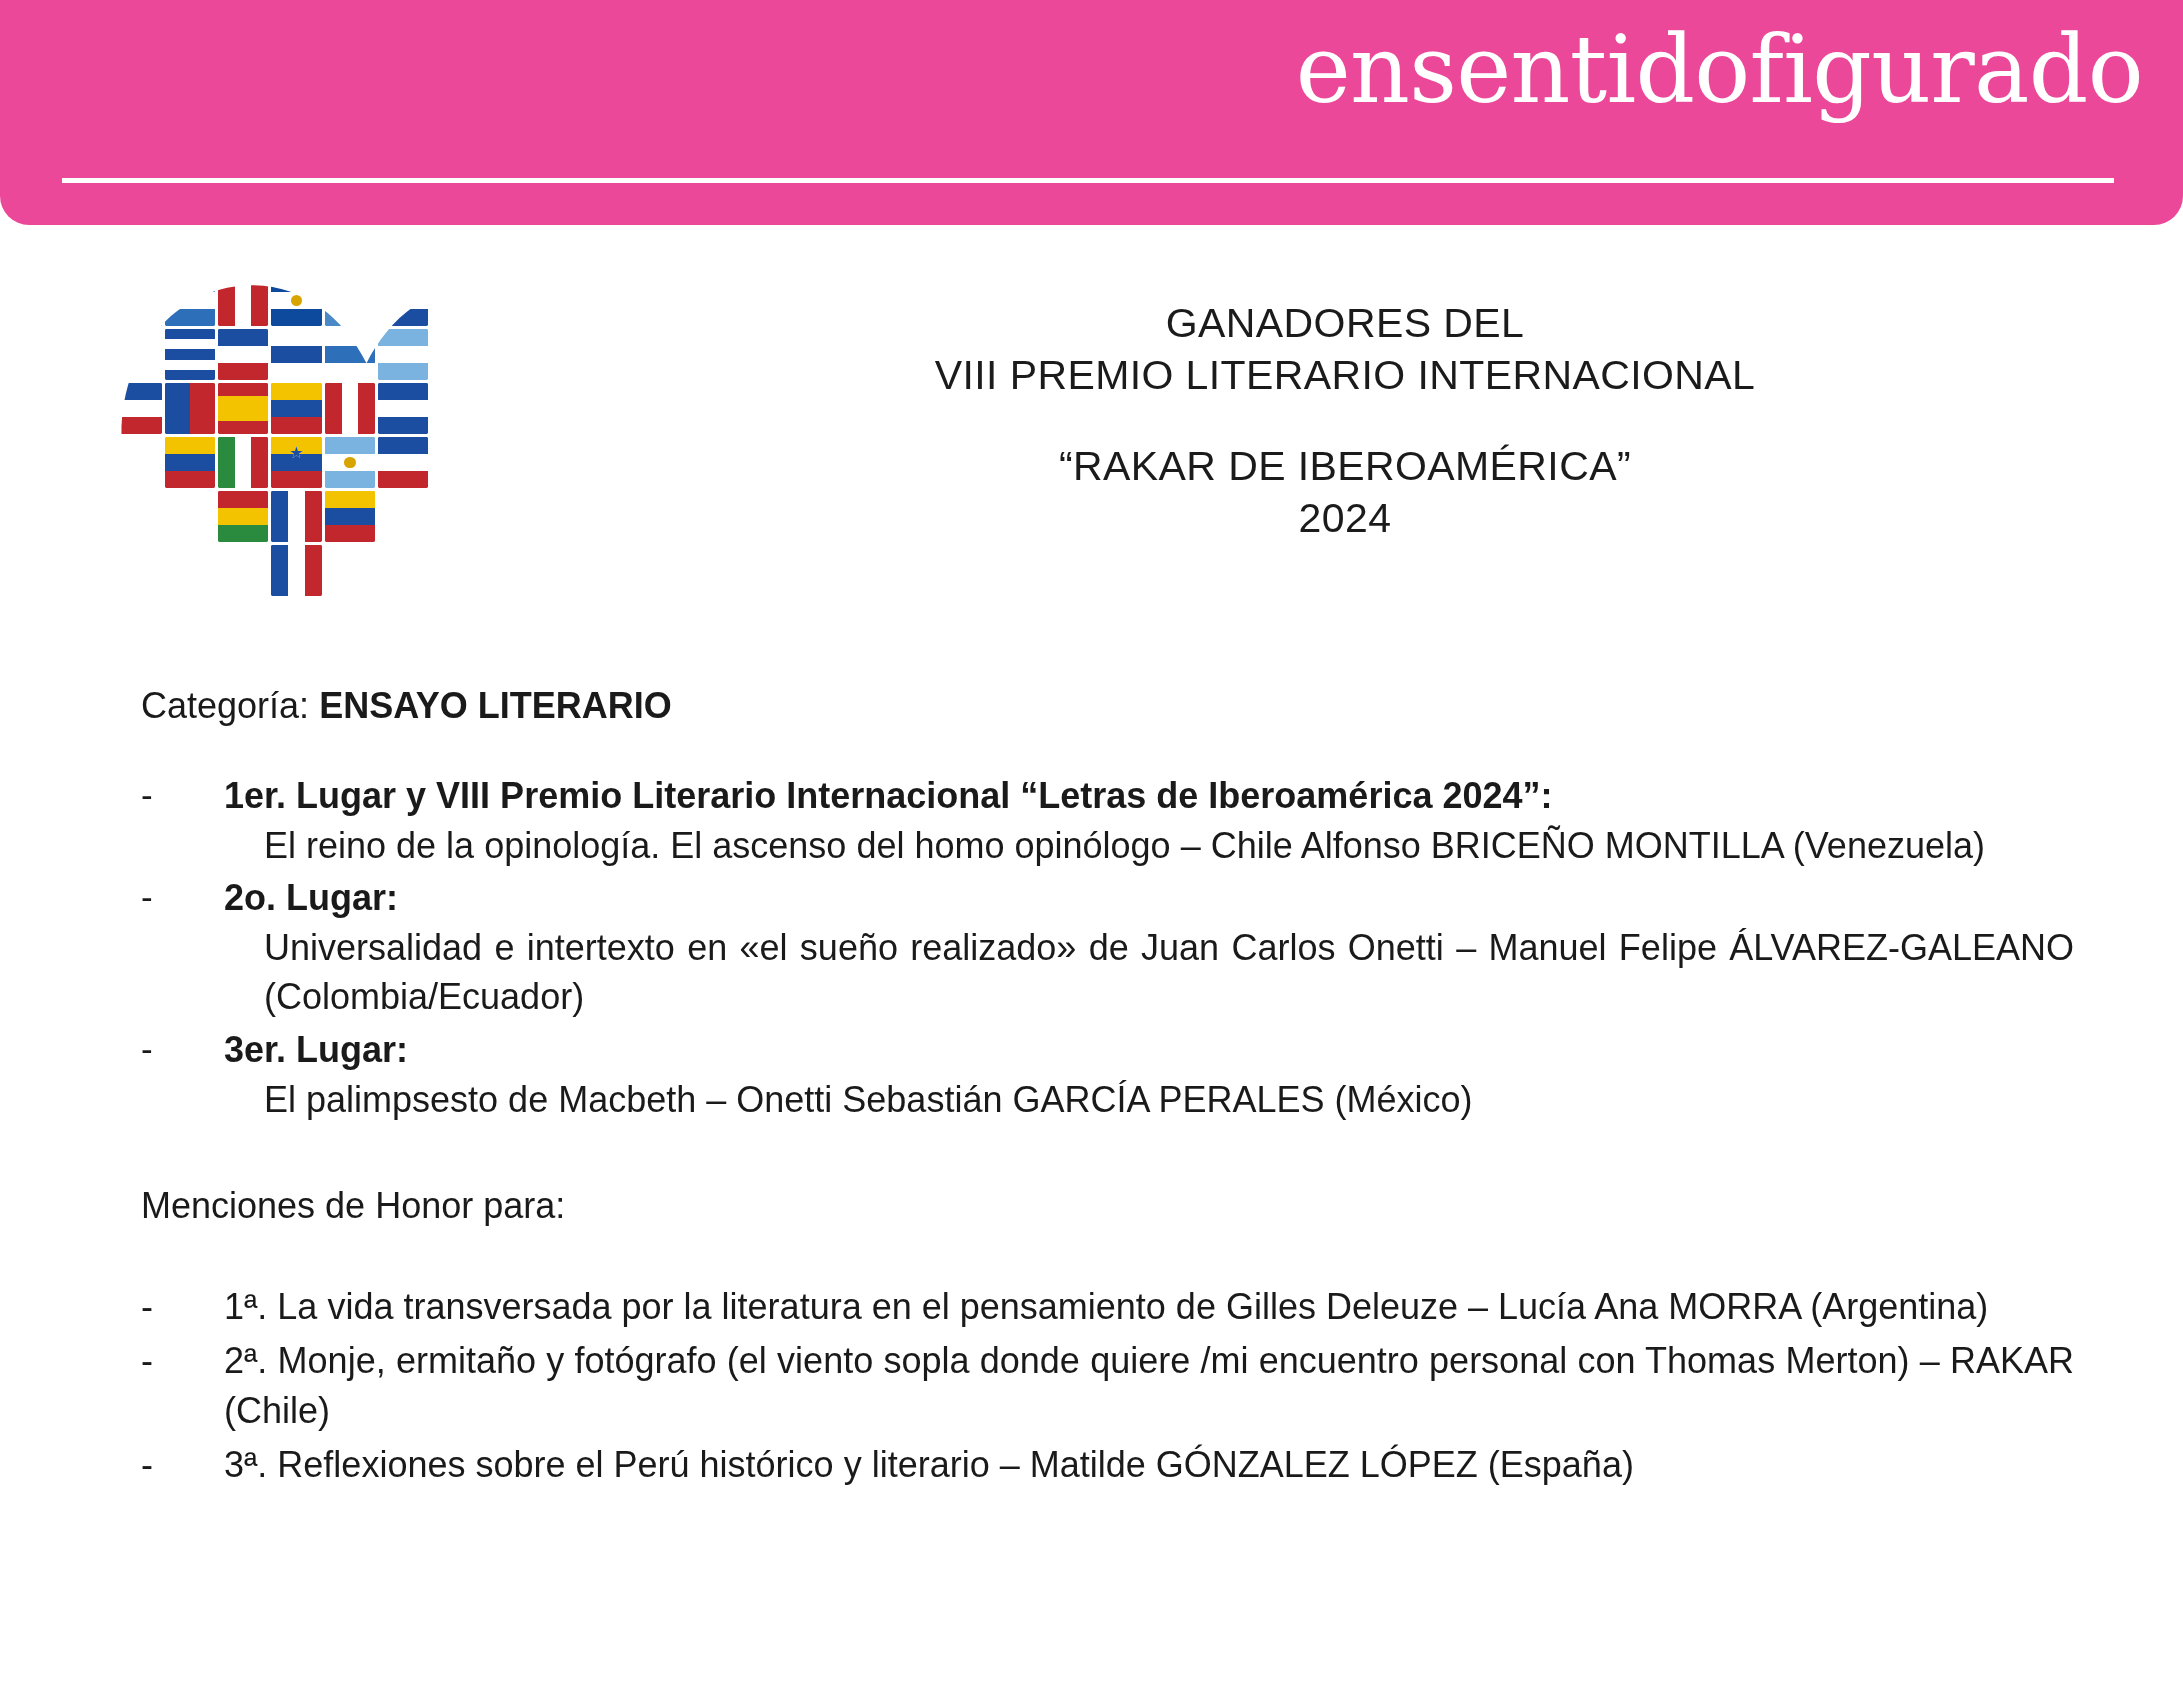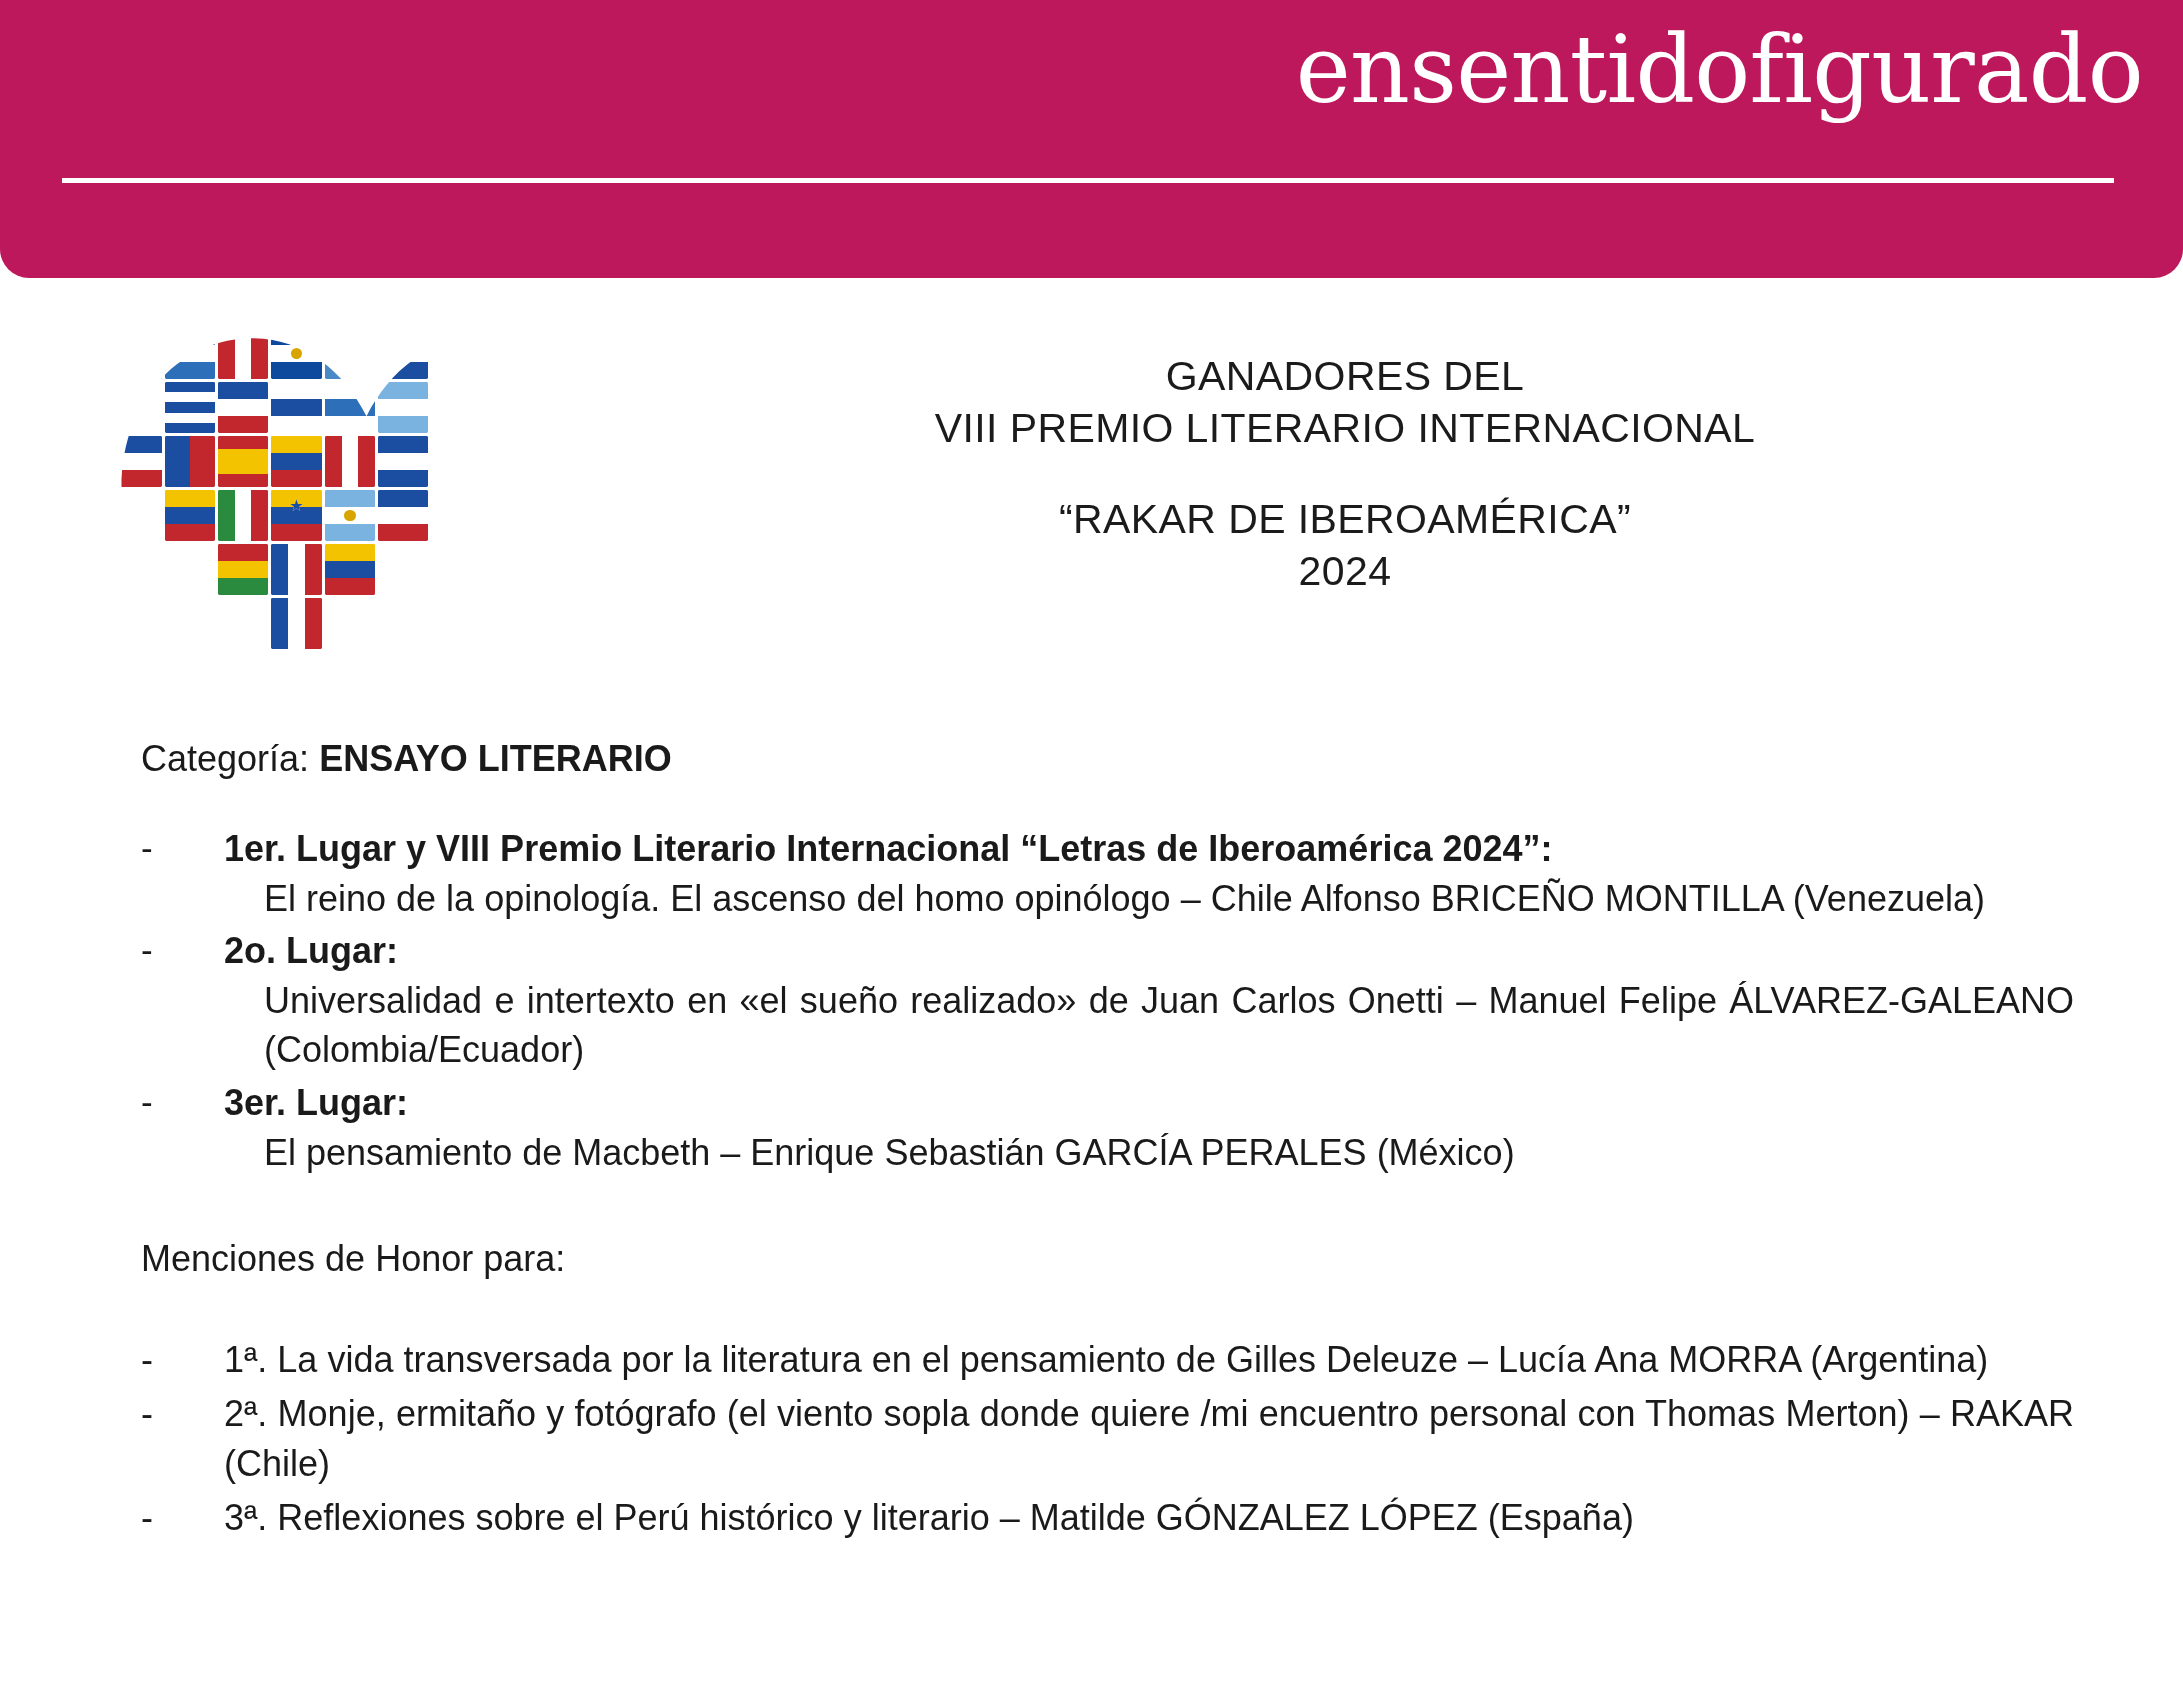--- a/index.html
+++ b/index.html
@@ -10,22 +10,22 @@
   body {
     width: 2183px;
     font-family: "Liberation Sans", sans-serif;
     color: #1a1a1a;
     -webkit-font-smoothing: antialiased;
   }
 
   
   .banner {
     position: relative;
-    background: #be185d;
-    height: 278px;
+    background: #ec4899;
+    height: 225px;
     border-bottom-left-radius: 29px;
     border-bottom-right-radius: 29px;
     overflow: hidden;
   }
   .banner-title {
     position: absolute;
     right: 40px;
     top: 22px;
     color: #ffffff;
     font-family: "DejaVu Serif", serif;
@@ -270,21 +270,21 @@
       <span class="award-desc">El reino de la opinología. El ascenso del homo opinólogo – Chile Alfonso BRICEÑO MONTILLA (Venezuela)</span>
     </li>
     <li>
       <span class="dash">-</span>
       <span class="award-title">2o. Lugar:</span>
       <span class="award-desc">Universalidad e intertexto en «el sueño realizado» de Juan Carlos Onetti – Manuel Felipe ÁLVAREZ-GALEANO (Colombia/Ecuador)</span>
     </li>
     <li>
       <span class="dash">-</span>
       <span class="award-title">3er. Lugar:</span>
-      <span class="award-desc">El pensamiento de Macbeth – Enrique Sebastián GARCÍA PERALES (México)</span>
+      <span class="award-desc">El palimpsesto de Macbeth – Onetti Sebastián GARCÍA PERALES (México)</span>
     </li>
   </ul>
 
   <div class="section-note">Menciones de Honor para:</div>
 
   <ul class="mentions">
     <li>
       <span class="dash">-</span>
       <span>1ª. La vida transversada por la literatura en el pensamiento de Gilles Deleuze – Lucía Ana MORRA (Argentina)</span>
     </li>

